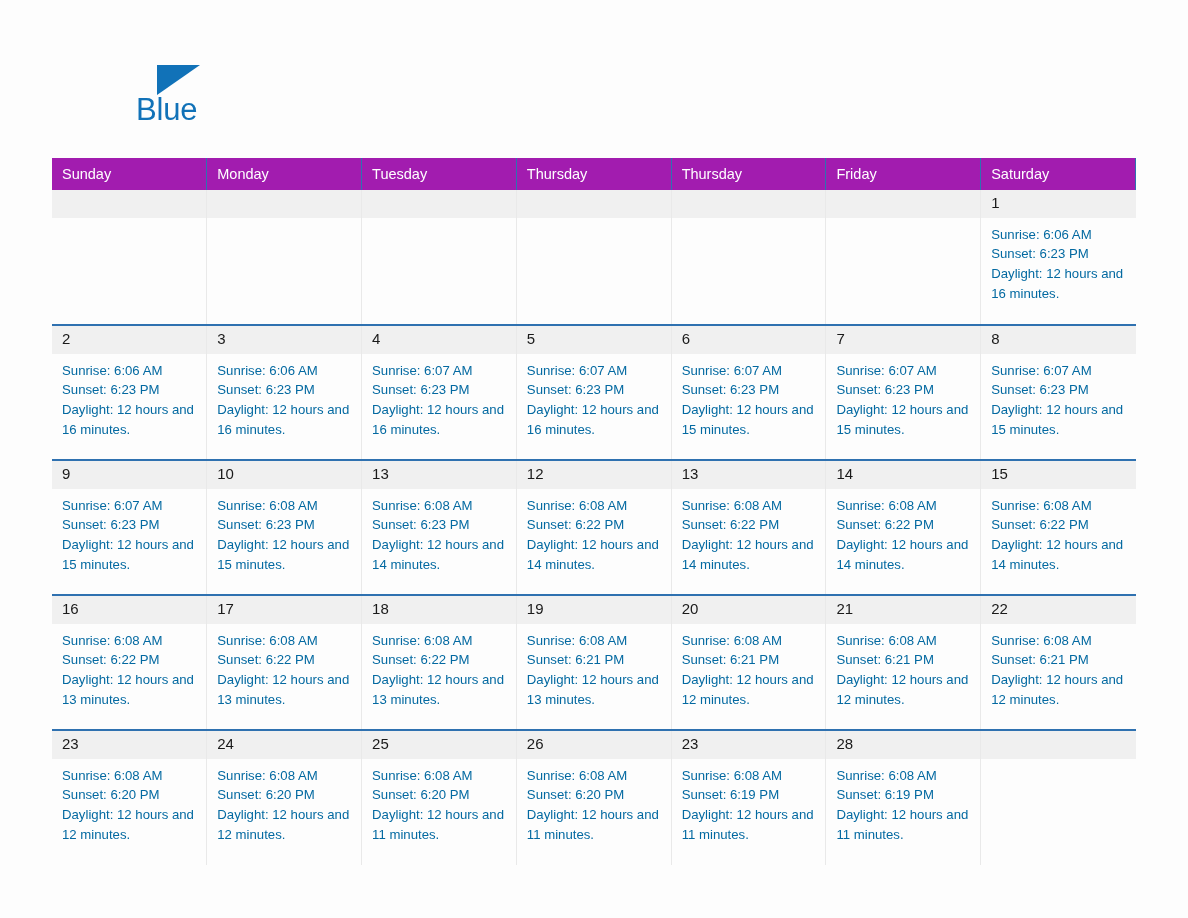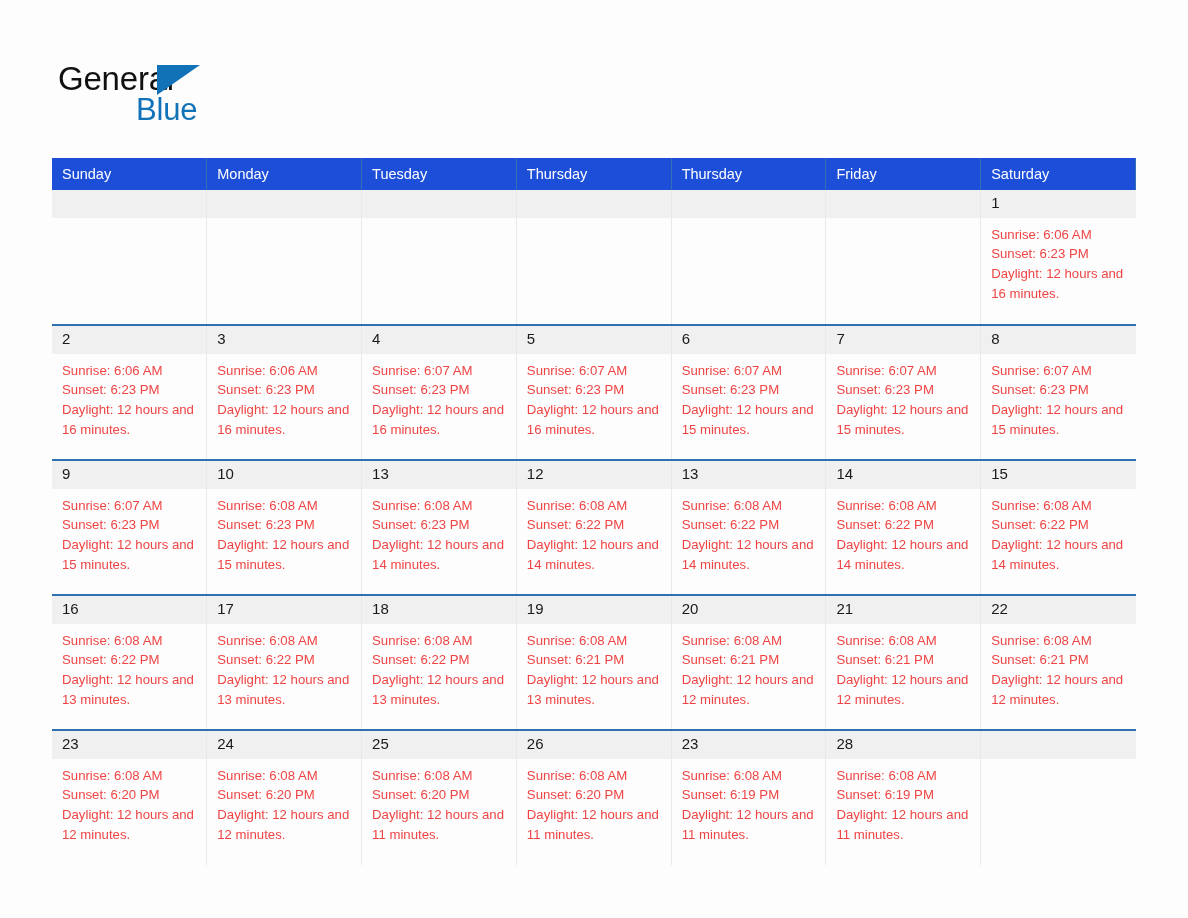--- a/index.html
+++ b/index.html
@@ -75,21 +75,21 @@
   
   .calendar {
     position: absolute;
     left: 52px; top: 158px;
     width: 1084px;
     border-collapse: collapse;
     table-layout: fixed;
   }
 
   .calendar th {
-    background: #1d4ed8;
+    background: #a21caf;
     color: #ffffff;
     font-size: 14.5px;
     font-weight: 400;
     text-align: left;
     padding: 8px 0 8px 10px;
     height: 29px;
     vertical-align: middle;
     border-right: 1px solid #2f71b0;
     margin-top: 32px;
   }
@@ -114,34 +114,33 @@
     padding: 5px 0 6px 10px;
     line-height: 1.1;
     min-height: 27px;
   }
   .daynum:empty::after { content: "\00a0"; }
 
   .details {
     padding: 7px 8px 0 10px;
     font-size: 13.2px;
     line-height: 1.51;
-    color: #ef4444;
+    color: #0369a1;
   }
   .details div { white-space: nowrap; }
   .details .wrap { white-space: normal; }
 </style>
 </head>
 <body>
 
 <div class="page">
 
   <div class="top-bar">
 
     <div class="logo">
-      <span class="logo-line1">General</span>
       <span class="logo-tri"></span>
       <span class="logo-line2">Blue</span>
     </div>
 
 
   </div>
 
   <table class="calendar">
     <thead>
       <tr>

